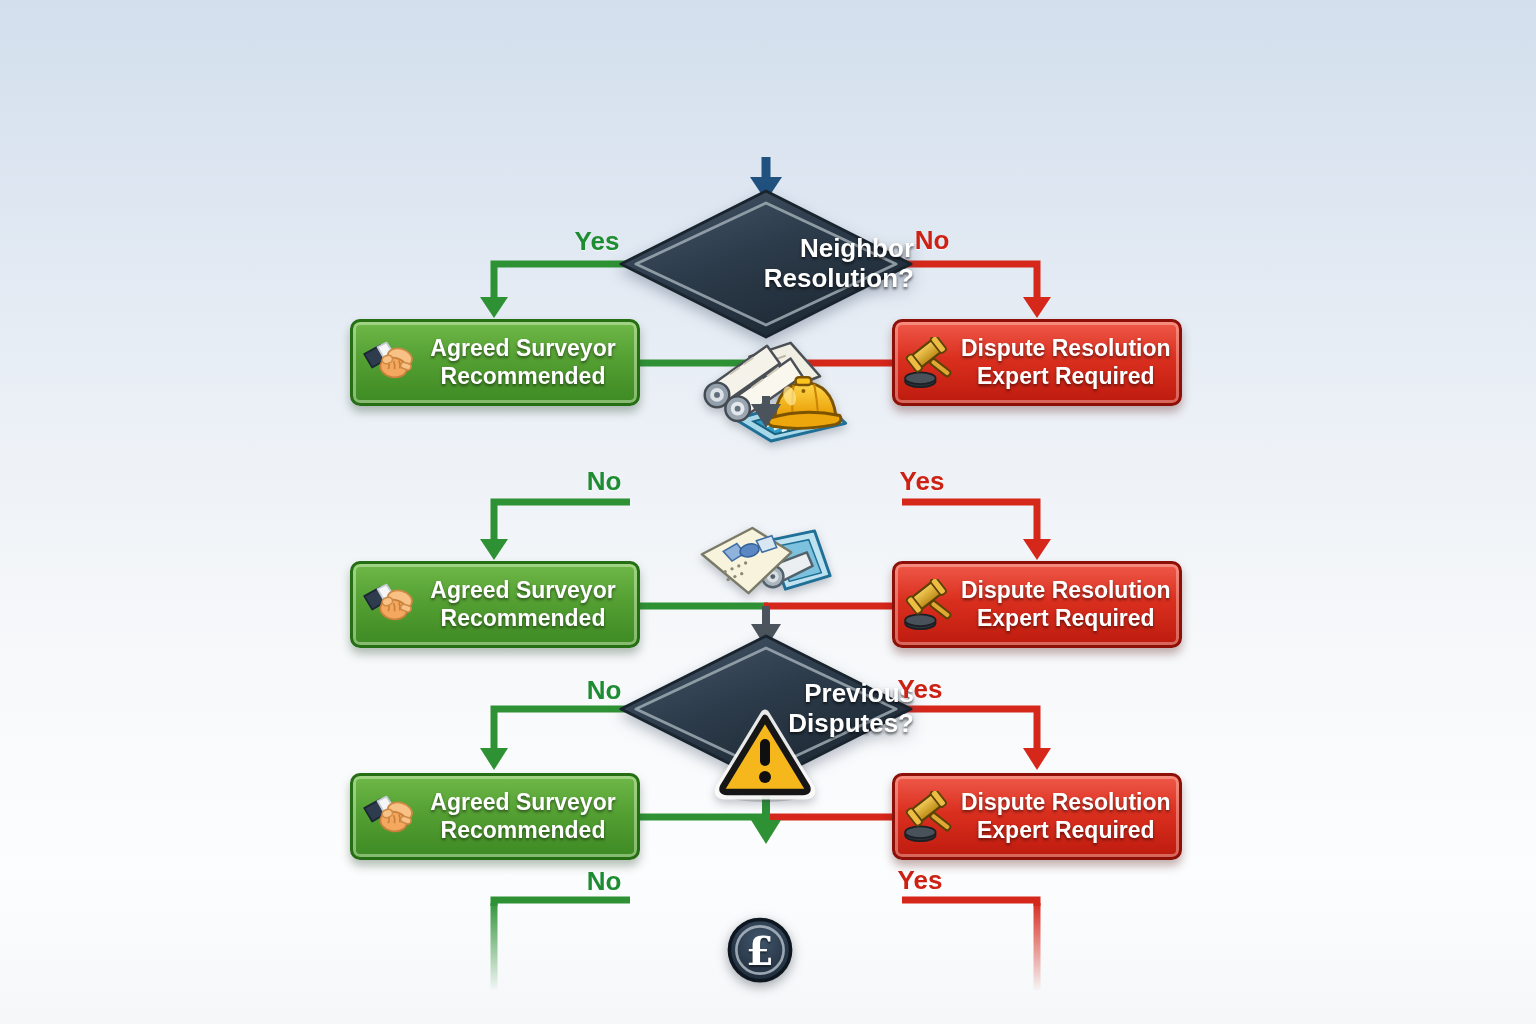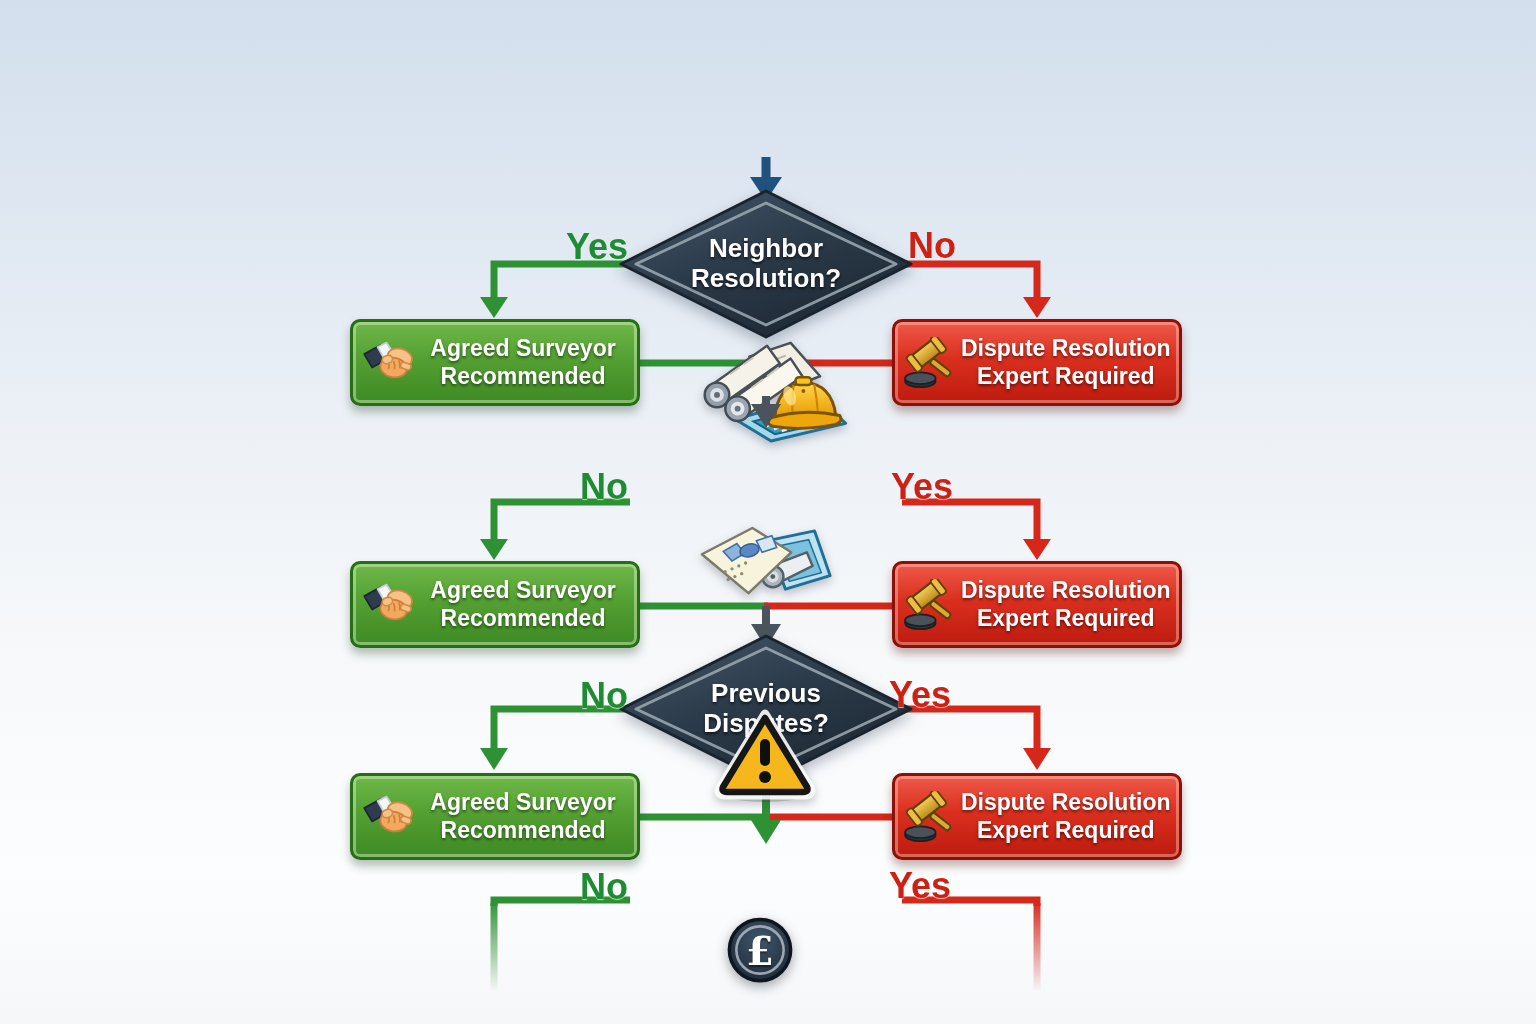--- a/index.html
+++ b/index.html
@@ -23,21 +23,21 @@
     color:#fff;font-weight:bold;font-size:28px;line-height:1.25;
     text-shadow:0 2px 4px rgba(0,0,0,.6);text-align:center;
   }
   .start span{display:block}
 
   
   .diamond{position:absolute;width:296px;height:152px;z-index:2;filter:drop-shadow(0 6px 7px rgba(40,60,85,.32));}
   .d-outer{fill:url(#dg);stroke:#19242e;stroke-width:3;stroke-linejoin:round;}
   .d-inner{fill:none;stroke:#9fabb4;stroke-width:3;opacity:.85;stroke-linejoin:round;}
   .d-label{
-    position:absolute;inset:0;display:flex;flex-direction:column;align-items:center;justify-content:center;
+    position:absolute;inset:0;display:flex;flex-direction:column;align-items:flex-end;justify-content:center;
     color:#fff;font-size:26px;font-weight:bold;line-height:1.15;
     text-shadow:0 2px 3px rgba(0,0,0,.65);text-align:center;
   }
   .d-label span{display:block;white-space:nowrap}
 
   
   .obox{
     position:absolute;width:290px;height:87px;z-index:2;box-sizing:border-box;
     display:flex;align-items:center;border-radius:10px;
   }
@@ -52,21 +52,21 @@
     box-shadow:inset 0 0 0 3px rgba(255,215,205,.4), 0 6px 10px rgba(90,30,25,.35);
   }
   .oicon{margin-left:8px;flex:0 0 auto;}
   .o-label{
     flex:1;text-align:center;color:#fff;font-weight:bold;font-size:23px;line-height:1.18;
     text-shadow:0 2px 3px rgba(0,0,0,.5);padding-right:10px;
   }
   .o-label span{display:block;white-space:nowrap}
 
   
-  .elabel{position:absolute;width:100px;text-align:center;font-size:36px;font-weight:bold;z-index:2;
+  .elabel{position:absolute;width:100px;text-align:center;font-size:26px;font-weight:bold;z-index:2;
     text-shadow:0 1px 1px rgba(255,255,255,.7);}
   .elabel.green{color:#1e8c33}
   .elabel.red{color:#cd2114}
 
   
   .deco{position:absolute;z-index:3;filter:drop-shadow(0 4px 5px rgba(50,60,75,.3));}
   .coin{position:absolute;left:725px;top:915px;width:70px;height:70px;z-index:3;filter:drop-shadow(0 4px 6px rgba(30,40,55,.4));}
   .coin-symbol{
     position:absolute;inset:0;display:flex;align-items:center;justify-content:center;
     color:#fff;font-size:40px;font-weight:bold;font-family:"DejaVu Serif",serif;

